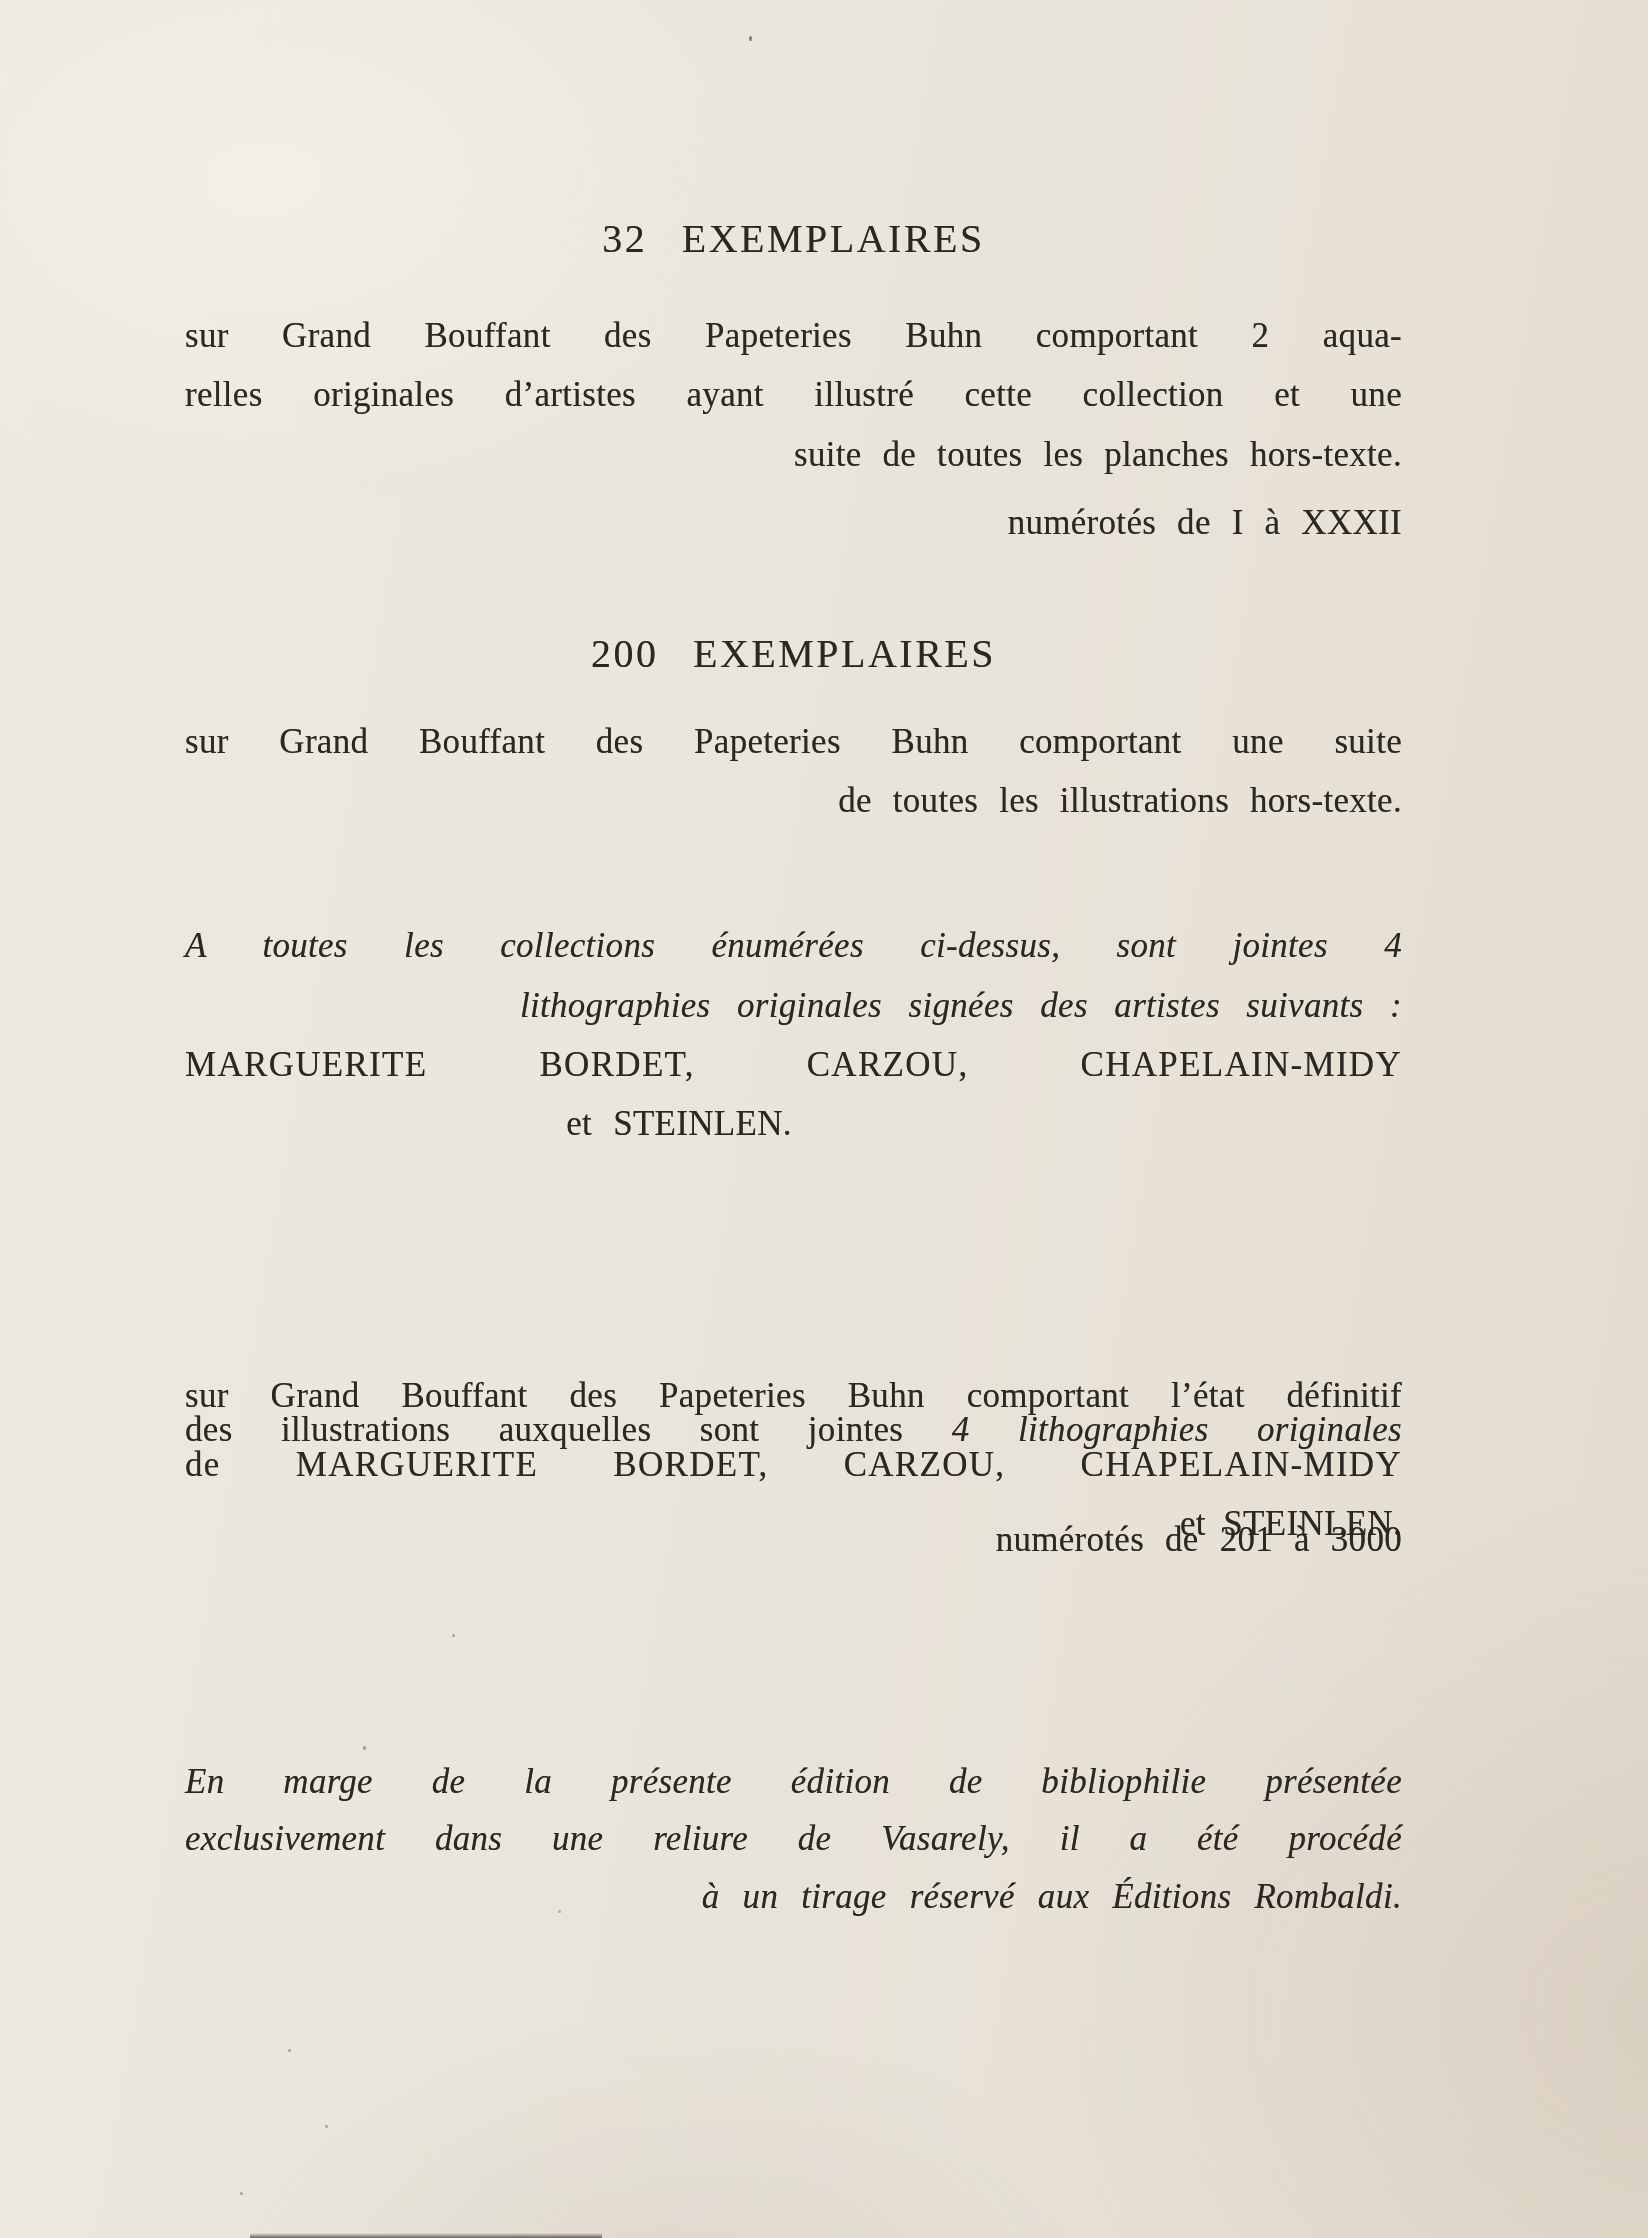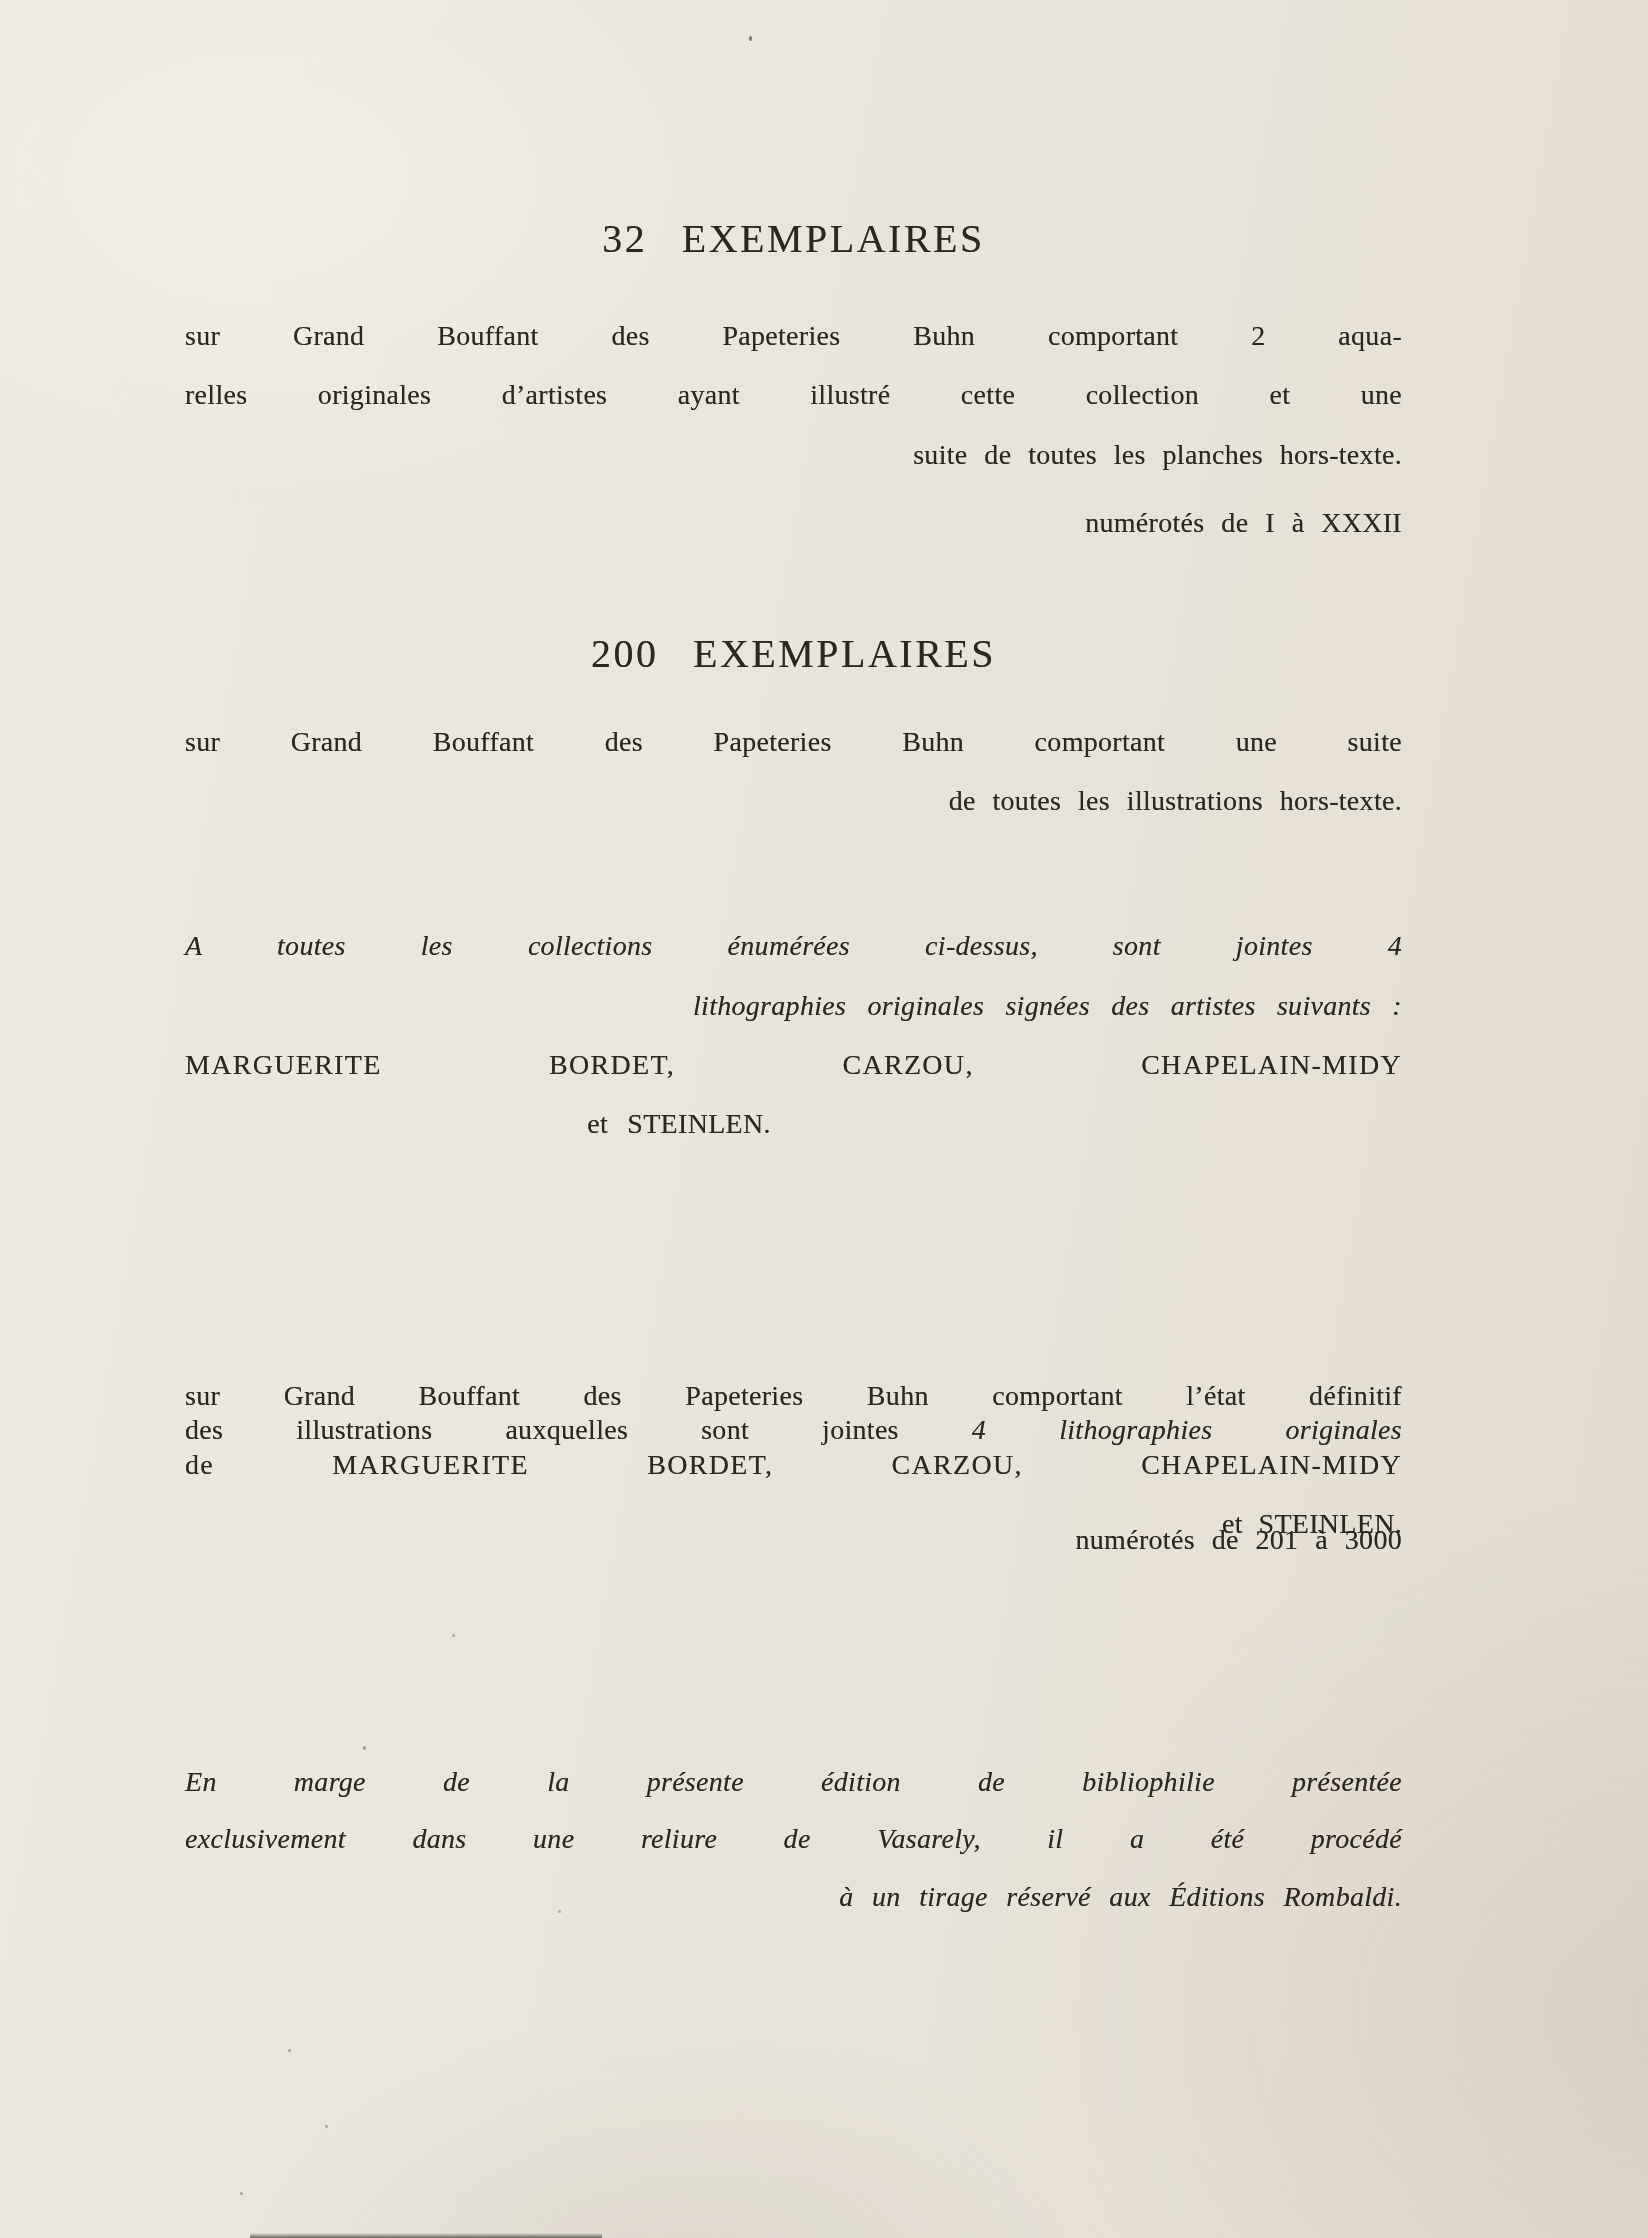--- a/index.html
+++ b/index.html
@@ -16,21 +16,21 @@
       radial-gradient(ellipse 763px 441px at 40% 102%, rgba(140,112,95,0.10), rgba(140,112,95,0) 60%),
       linear-gradient(100deg, #ede9e0 0%, #eae6dc 38%, #e7e1d6 70%, #e2dbce 100%);
   }
   .page { position: absolute; inset: 0; }
   .line {
     position: absolute;
     left: 185px;
     width: 1217px;
     height: 51px;
     line-height: 51px;
-    font-size: 28px;
+    font-size: 35px;
     letter-spacing: 0.3px;
     text-shadow: 0 0 0.5px rgba(43,39,35,0.55);
     white-space: nowrap;
   }
   .just {
     white-space: normal;
     text-align: justify;
     text-align-last: justify;
   }
   .left  { text-align: right; }

